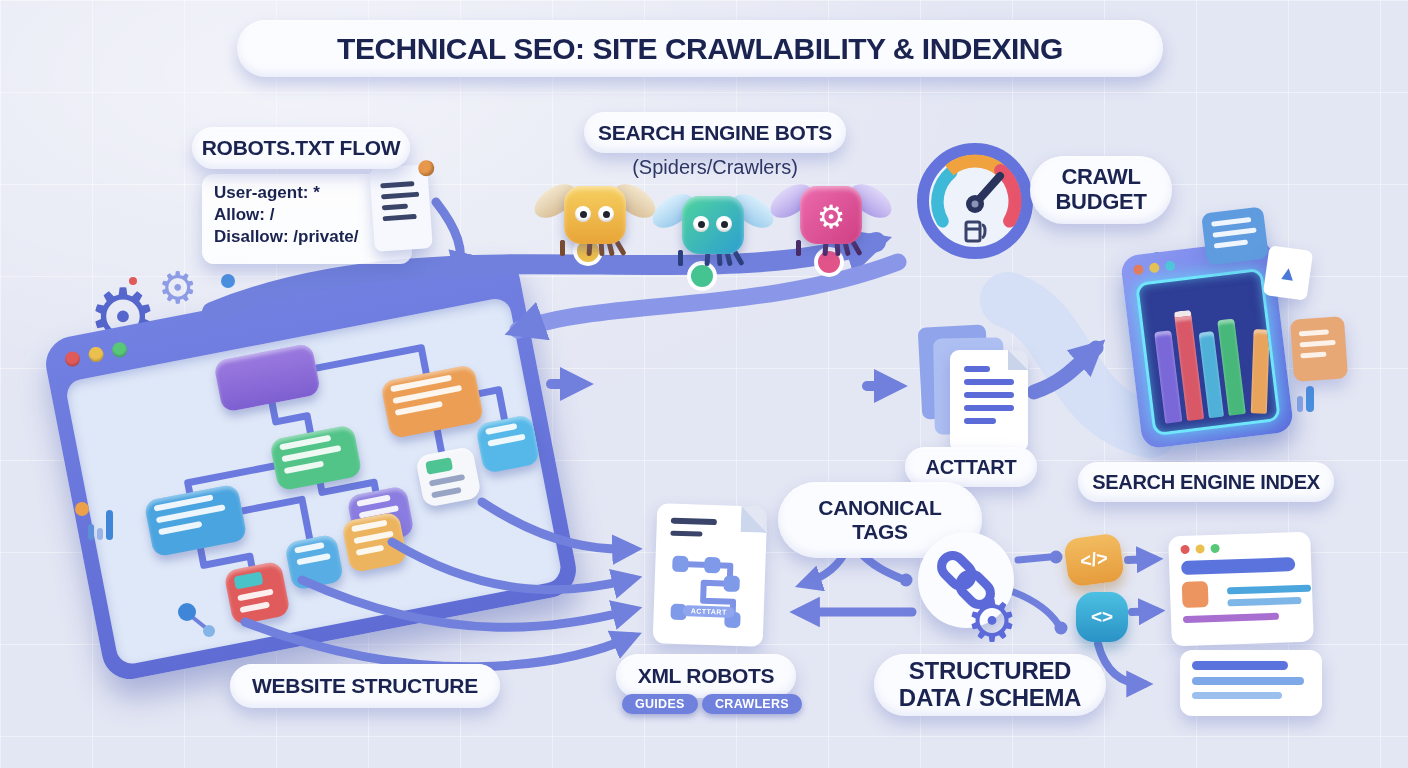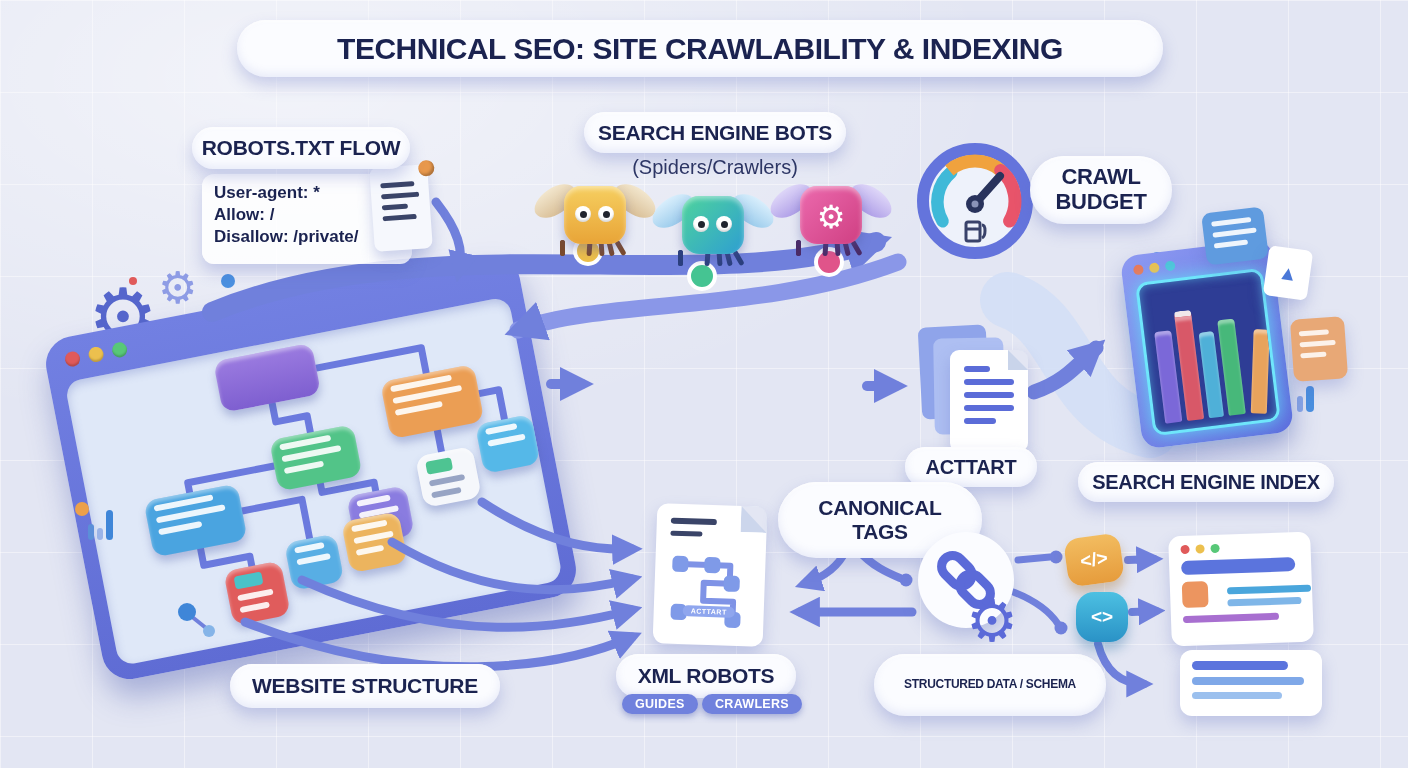--- a/index.html
+++ b/index.html
@@ -369,21 +369,21 @@
   <div class="abs" style="left:918px;top:532px;width:96px;height:96px;background:#fbfcff;border-radius:50%;z-index:6;
               box-shadow:0 10px 18px rgba(90,105,190,.3)">
     <svg width="96" height="96" viewBox="0 0 96 96">
       <g transform="rotate(45 48 48)" stroke="#5b6ad8" stroke-width="9" fill="none">
         <rect x="18" y="37" width="34" height="22" rx="11"></rect>
         <rect x="44" y="37" width="34" height="22" rx="11"></rect>
       </g>
     </svg>
   </div>
 
-  <div class="pill" style="left:874px;top:654px;width:204px;height:62px;font-size:12px;padding:0 14px">
+  <div class="pill" style="left:874px;top:654px;width:204px;height:62px;font-size:24px;padding:0 14px">
     <span>STRUCTURED DATA / SCHEMA</span>
   </div>
   <div class="abs" style="left:1066px;top:536px;width:56px;height:48px;background:linear-gradient(#f2bc60,#e69c3c);border-radius:15px;
               transform:rotate(-8deg);z-index:6;display:flex;align-items:center;justify-content:center;
               color:#fff;font-weight:bold;font-size:19px;box-shadow:0 8px 12px rgba(160,110,40,.35)">
     <span>&lt;/&gt;</span>
   </div>
   <div class="abs" style="left:1076px;top:592px;width:52px;height:50px;background:linear-gradient(#4cc0e2,#2a92c6);border-radius:18px;
               z-index:6;display:flex;align-items:center;justify-content:center;color:#fff;font-weight:bold;font-size:19px;
               box-shadow:0 8px 12px rgba(40,110,160,.35)">

